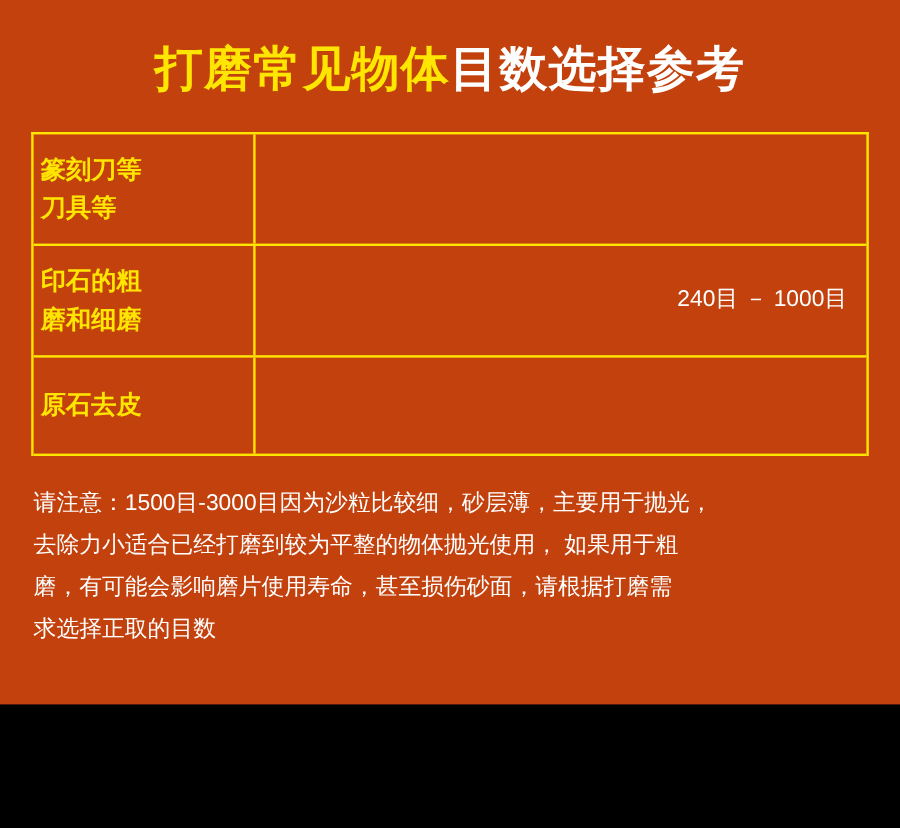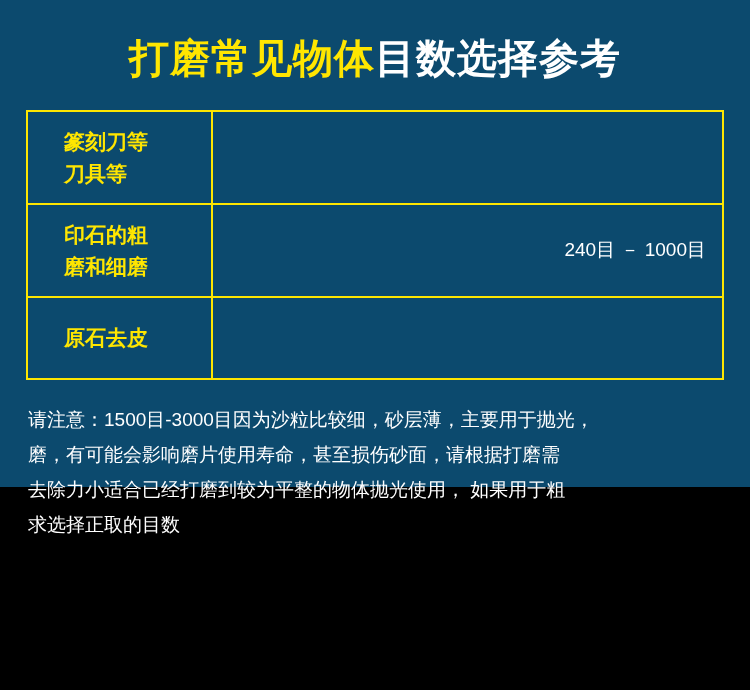--- a/index.html
+++ b/index.html
@@ -10,22 +10,22 @@
   body {
     width: 750px;
     height: 690px;
     font-family: "Liberation Sans", sans-serif;
     color: #ffffff;
     overflow: hidden;
   }
   .page {
     position: relative;
     width: 750px;
-    height: 487px;
-    background: #0c4a6e;
+    height: 587px;
+    background: #c2410c;
     box-sizing: border-box;
   }
   .title {
     text-align: center;
     font-size: 40px;
     font-weight: bold;
     letter-spacing: 1px;
     padding-top: 34px;
     padding-bottom: 0;
     line-height: 1.2;
@@ -43,21 +43,21 @@
     border-bottom: none;
   }
   .row {
     display: flex;
     border-bottom: 2px solid #ffe600;
     min-height: 80px;
   }
   .cell-label {
     width: 185px;
     box-sizing: border-box;
-    padding: 14px 0 14px 36px;
+    padding: 14px 0 14px 6px;
     border-right: 2px solid #ffe600;
     color: #ffe600;
     font-size: 21px;
     font-weight: bold;
     line-height: 1.5;
     display: flex;
     flex-direction: column;
     justify-content: center;
   }
   .cell-value {
@@ -122,18 +122,18 @@
     <div class="row">
       <div class="cell-label">
         <span>原石去皮</span>
       </div>
     </div>
 
   </div>
 
   <div class="note">
     <span class="nline">请注意：1500目-3000目因为沙粒比较细，砂层薄，主要用于抛光，</span>
+    <span class="nline">去除力小适合已经打磨到较为平整的物体抛光使用， 如果用于粗</span>
     <span class="nline">磨，有可能会影响磨片使用寿命，甚至损伤砂面，请根据打磨需</span>
-    <span class="nline">去除力小适合已经打磨到较为平整的物体抛光使用， 如果用于粗</span>
     <span class="nline">求选择正取的目数</span>
   </div>
 
 </div>
 
 </body></html>

